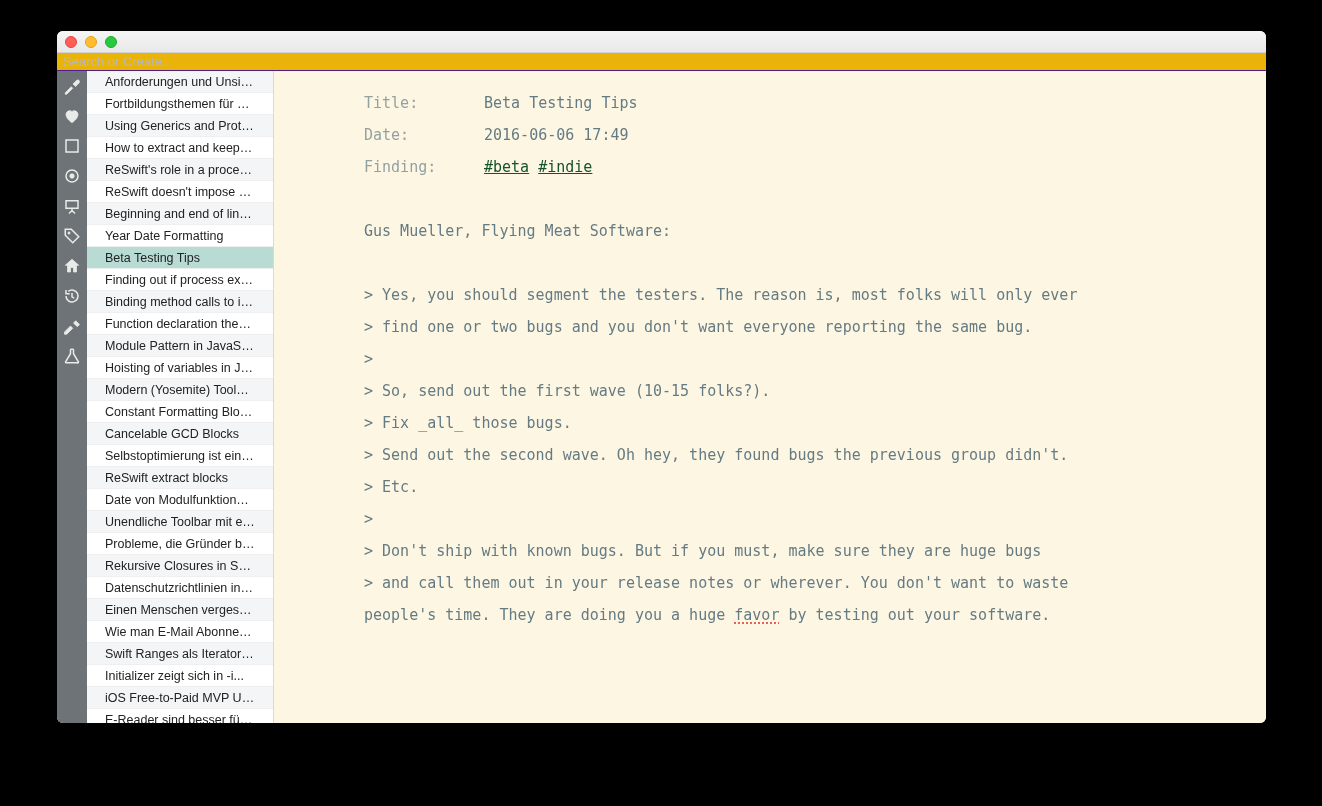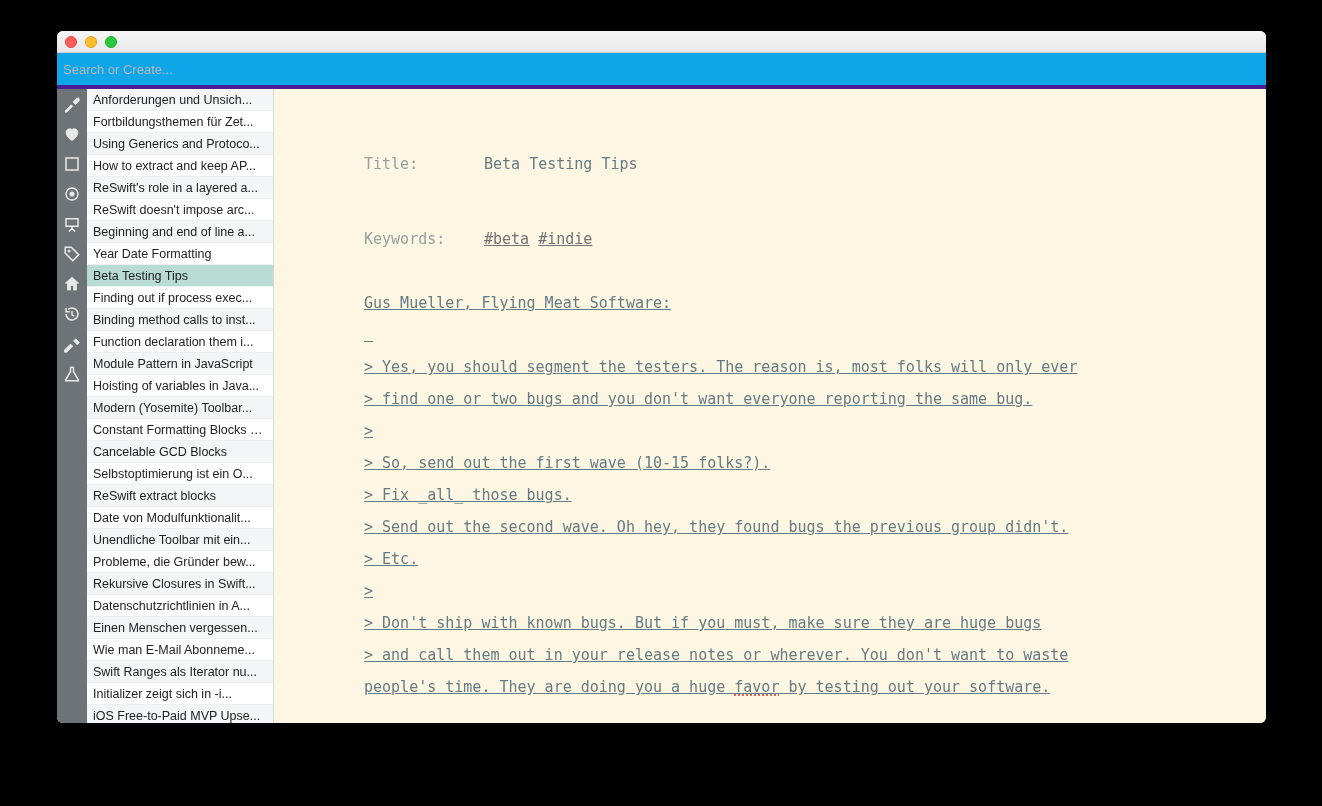--- a/index.html
+++ b/index.html
@@ -32,23 +32,23 @@
     align-items: center;
     padding-left: 8px;
     gap: 8px;
     flex-shrink: 0;
   }
   .traffic { width: 12px; height: 12px; border-radius: 50%; }
   .t-close { background: #ff5f57; border: 0.5px solid #e24640; }
   .t-min   { background: #ffbd2e; border: 0.5px solid #e1a126; }
   .t-max   { background: #28c940; border: 0.5px solid #1dac2c; }
   .searchbar {
-    height: 36px;
-    background: #0ea5e9;
-    border-bottom: 4px solid #4c1d95;
+    height: 18px;
+    background: #eab308;
+    border-bottom: 1px solid #4c1d95;
     flex-shrink: 0;
   }
   .searchbar input {
     width: 100%;
     height: 100%;
     border: none;
     outline: none;
     padding: 0 6px;
     font-size: 13px;
     color: #333;
@@ -82,21 +82,21 @@
   .notelist {
     width: 187px;
     background: #fff;
     border-right: 1px solid #d9d9d9;
     overflow: hidden;
     flex-shrink: 0;
   }
   .notelist .row {
     height: 22px;
     line-height: 22px;
-    padding: 0 6px;
+    padding: 0 18px;
     font-size: 12.5px;
     color: #222;
     border-bottom: 1px solid #efefef;
     white-space: nowrap;
     overflow: hidden;
     text-overflow: ellipsis;
     cursor: default;
   }
   .notelist .row.alt { background: #f4f5f6; }
   .notelist .row.sel { background: #b8dbd4; }
@@ -104,25 +104,25 @@
     flex: 1;
     background: #fdf6e3;
     padding: 16px 22px 20px 90px;
     font-family: "Menlo", "Consolas", monospace;
     font-size: 15px;
     line-height: 32px;
     color: #657b83;
     overflow: hidden;
     position: relative;
   }
-  .meta-row { display: flex; margin-top: 43px; }
+  .meta-row { display: flex; }
   .meta-label { width: 120px; color: #93a1a1; }
   .meta-val   { color: #657b83; }
-  .kw a { color: #737373; text-decoration: underline; }
-  .content { margin-top: 32px; white-space: pre-wrap; text-decoration: underline; }
+  .kw a { color: #14532d; text-decoration: underline; }
+  .content { margin-top: 32px; white-space: pre-wrap; }
   .spell { text-decoration: underline dotted #dc322f; text-underline-offset: 3px; }
 </style>
 </head>
 <body>
 
 <div class="window">
   <div class="titlebar">
     <div class="traffic t-close"></div>
     <div class="traffic t-min"></div>
     <div class="traffic t-max"></div>
@@ -187,21 +187,21 @@
             <path fill="none" stroke-width="2" d="M10 3h4M10 3v6l-6 10a1 1 0 0 0 1 2h14a1 1 0 0 0 1-2l-6-10V3"></path>
           </svg>
         </div>
     </div>
 
     <div class="notelist" id="notelist">
         <div class="row alt">Anforderungen und Unsich...</div>
         <div class="row">Fortbildungsthemen für Zet...</div>
         <div class="row alt">Using Generics and Protoco...</div>
         <div class="row">How to extract and keep AP...</div>
-        <div class="row alt">ReSwift's role in a layered a...</div>
+        <div class="row alt">ReSwift's role in a process a...</div>
         <div class="row">ReSwift doesn't impose arc...</div>
         <div class="row alt">Beginning and end of line a...</div>
         <div class="row">Year Date Formatting</div>
         <div class="row sel">Beta Testing Tips</div>
         <div class="row">Finding out if process exec...</div>
         <div class="row alt">Binding method calls to inst...</div>
         <div class="row">Function declaration them i...</div>
         <div class="row alt">Module Pattern in JavaScript</div>
         <div class="row">Hoisting of variables in Java...</div>
         <div class="row alt">Modern (Yosemite) Toolbar...</div>
@@ -221,20 +221,24 @@
         <div class="row alt">iOS Free-to-Paid MVP Upse...</div>
         <div class="row">E-Reader sind besser für di...</div>
       </div>
 
     <div class="editor">
       <div class="meta-row">
         <span class="meta-label">Title:</span>
         <span class="meta-val">Beta Testing Tips</span>
       </div>
       <div class="meta-row">
-        <span class="meta-label">Keywords:</span>
+        <span class="meta-label">Date:</span>
+        <span class="meta-val">2016-06-06 17:49</span>
+      </div>
+      <div class="meta-row">
+        <span class="meta-label">Finding:</span>
         <span class="meta-val kw" id="kw"><a>#beta</a> <a>#indie</a></span>
       </div>
       <div class="content" id="body"><div>Gus Mueller, Flying Meat Software:</div><div>&nbsp;</div><div>&gt; Yes, you should segment the testers. The reason is, most folks will only ever</div><div>&gt; find one or two bugs and you don't want everyone reporting the same bug.</div><div>&gt;</div><div>&gt; So, send out the first wave (10-15 folks?).</div><div>&gt; Fix _all_ those bugs.</div><div>&gt; Send out the second wave. Oh hey, they found bugs the previous group didn't.</div><div>&gt; Etc.</div><div>&gt;</div><div>&gt; Don't ship with known bugs. But if you must, make sure they are huge bugs</div><div>&gt; and call them out in your release notes or wherever. You don't want to waste</div><div><span>people's time. They are doing you a huge </span><span class="spell">favor</span><span> by testing out your software.</span></div></div>
     </div>
 
   </div>
 </div>
 
 </body></html>

